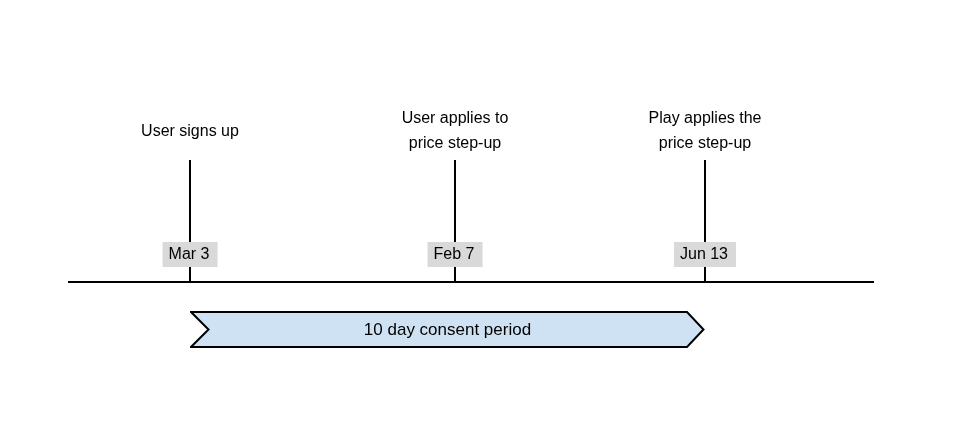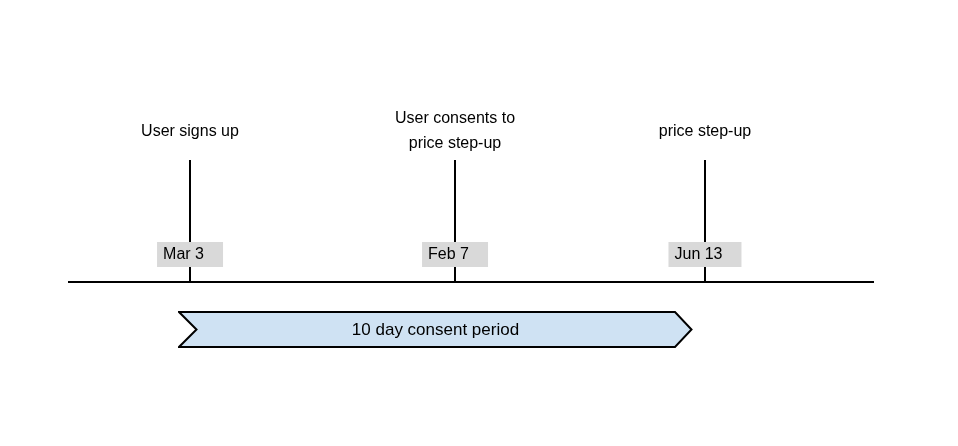--- a/index.html
+++ b/index.html
@@ -58,27 +58,27 @@
     background: #000000;
   }
   .event-date {
     position: absolute;
     top: 242px;
     left: 0;
     transform: translateX(-50%);
     background: #d9d9d9;
     font-size: 16px;
     line-height: 22px;
-    padding: 1px 19px 2px 6px;
+    padding: 1px 8px 2px 6px;
     white-space: nowrap;
     z-index: 2;
   }
   .period-banner {
     position: absolute;
-    left: 178px;
+    left: 190px;
     top: 311px;
     width: 515px;
     height: 37px;
   }
   .period-banner svg {
     position: absolute;
     left: 0;
     top: 0;
     display: block;
   }
@@ -105,29 +105,30 @@
   <div class="event event-1">
     <div class="event-label">
       <span>User signs up</span>
     </div>
     <div class="event-tick"></div>
     <div class="event-date">Mar 3</div>
   </div>
 
   <div class="event event-2">
     <div class="event-label">
-      <span>User consents to</span>
+      <span>User applies to</span>
       <span>price step-up</span>
     </div>
     <div class="event-tick"></div>
     <div class="event-date">Feb 7</div>
   </div>
 
   <div class="event event-3">
     <div class="event-label">
+      <span>Play applies the</span>
       <span>price step-up</span>
     </div>
     <div class="event-tick"></div>
     <div class="event-date">Jun 13</div>
   </div>
 
   <div class="period-banner">
     <svg width="515" height="37" viewBox="0 0 515 37">
       <polygon points="1,1 497,1 513.5,18.5 497,36 1,36 18.5,18.5" fill="#cfe2f3" stroke="#000000" stroke-width="2" stroke-linejoin="miter"></polygon>
     </svg>

